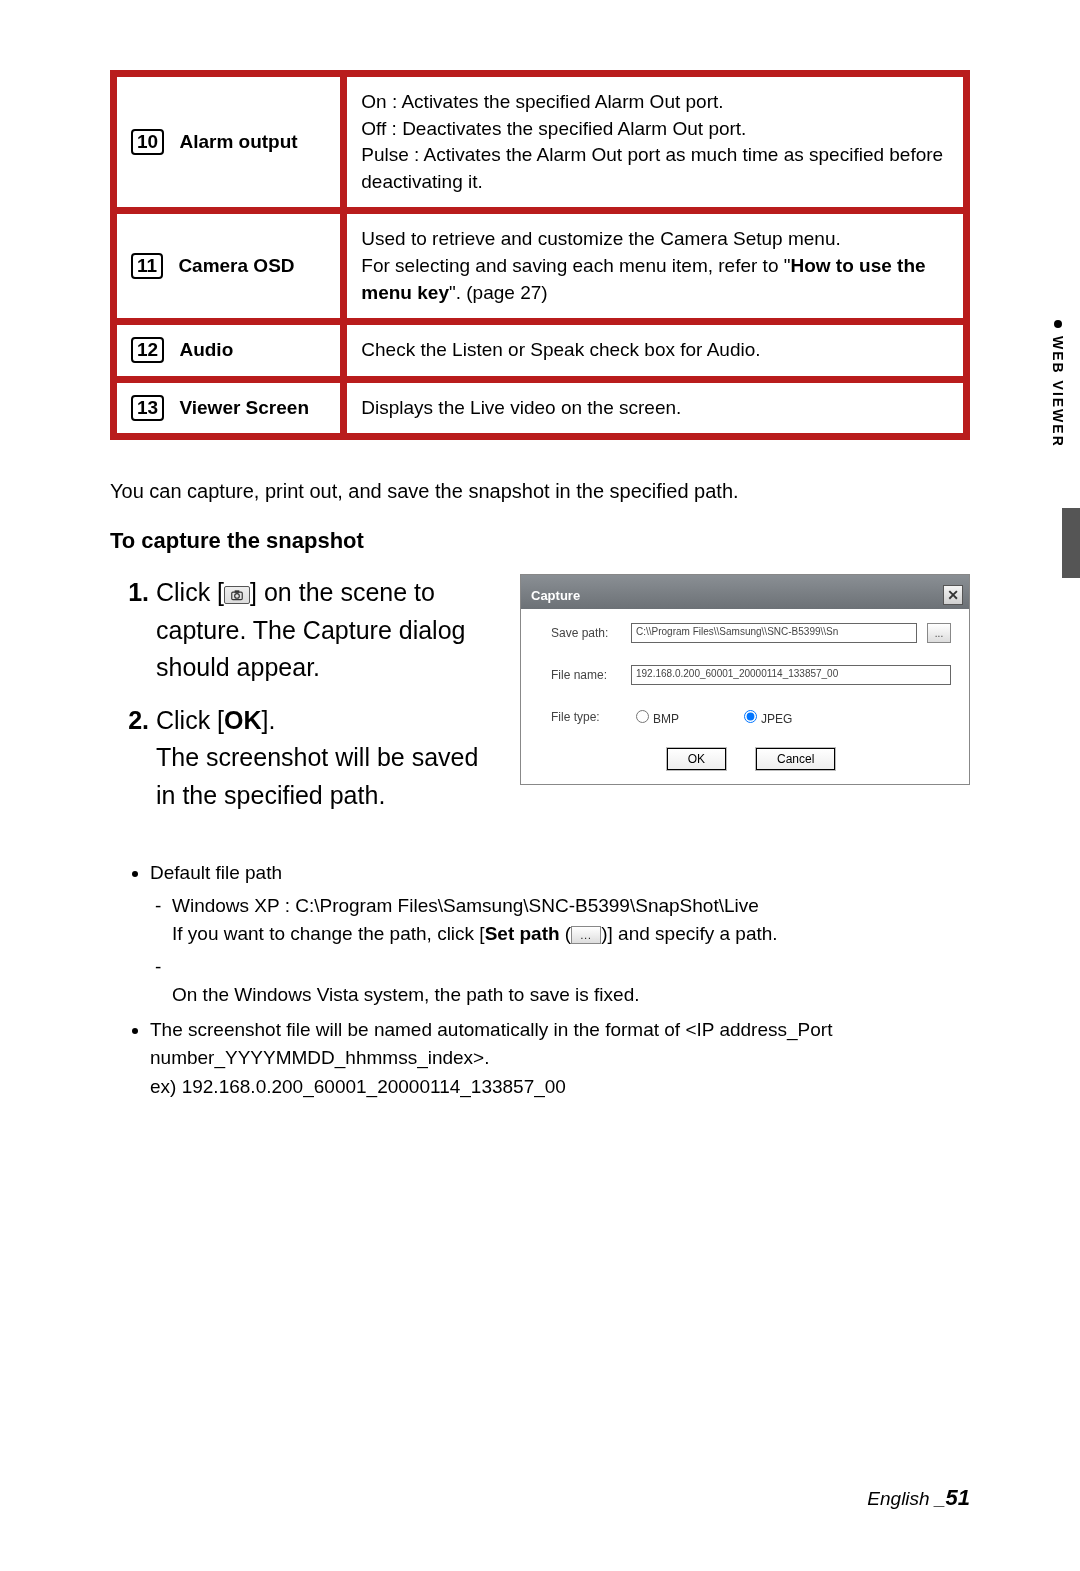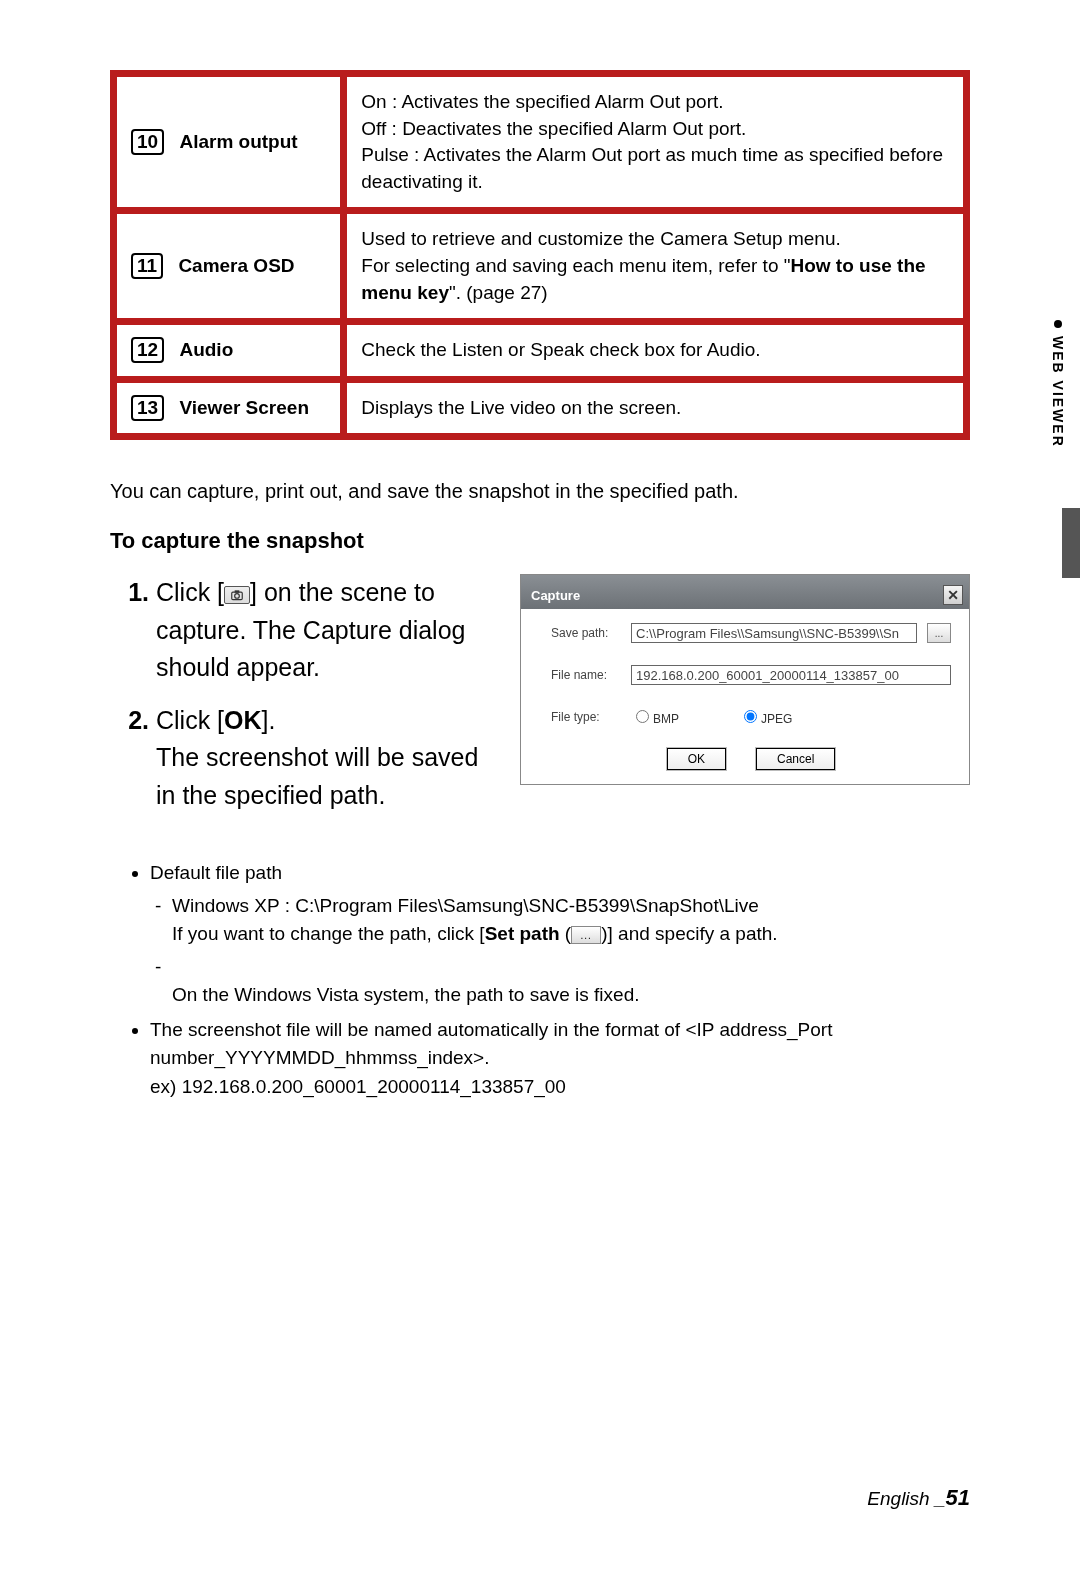--- a/index.html
+++ b/index.html
@@ -21,21 +21,21 @@
 .cam-icon { display: inline-flex; align-items: center; justify-content: center; width: 26px; height: 18px; border: 1px solid #555; border-radius: 2px; background: linear-gradient(#eee,#ddd); vertical-align: middle; position: relative; }
 .cam-icon svg { width: 14px; height: 14px; }
 .dots-btn { display: inline-flex; align-items: center; justify-content: center; width: 30px; height: 18px; border: 1px solid #888; background: linear-gradient(#fff,#ddd); vertical-align: middle; font-size: 10px; letter-spacing: 1px; }
 .bold { font-weight: 700; }
 .captwin { width: 450px; border: 1px solid #888; background: #fff; }
 .captwin .titlebar { display: flex; align-items: center; justify-content: space-between; padding: 10px 6px 4px 10px; background: linear-gradient(#8a8f94,#6c7176); color: #fff; font-size: 13px; font-weight: 700; }
 .closebox { width: 20px; height: 20px; border: 1px solid #555; background: linear-gradient(#f4f4f4,#d0d0d0); display: flex; align-items: center; justify-content: center; font-size: 14px; font-weight: 700; color: #333; }
 .captwin .body { padding: 14px 18px 14px 30px; }
 .frow { display: flex; align-items: center; gap: 10px; margin-bottom: 22px; font-size: 12px; color: #444; }
 .frow .flabel { width: 70px; }
-.finput { flex: 1; border: 1px solid #666; padding: 2px 4px; font-size: 13px; height: 20px; background: #fff; white-space: nowrap; overflow: hidden; }
+.finput { flex: 1; border: 1px solid #666; padding: 2px 4px; font-size: 10px; height: 20px; background: #fff; white-space: nowrap; overflow: hidden; }
 .fbtn-small { width: 24px; height: 20px; border: 1px solid #888; background: linear-gradient(#fff,#ddd); font-size: 10px; display: flex; align-items: center; justify-content: center; }
 .radios { display: flex; gap: 60px; align-items: center; font-size: 12px; color: #333; }
 .radios input { margin-right: 4px; }
 .btns { display: flex; justify-content: center; gap: 30px; margin-top: 10px; }
 .wbtn { border: 1px solid #000; background: linear-gradient(#fff,#eee); padding: 0 20px; font-size: 12px; height: 22px; display: flex; align-items: center; box-shadow: 0 0 0 1px #bbb; }
 .ul { margin: 0; padding: 0 0 0 40px; font-size: 19px; line-height: 1.5; list-style: disc; }
 .ul > li { margin-bottom: 6px; }
 .ul-inner { list-style: "-  "; margin: 4px 0 0 0; padding-left: 22px; }
 .ul-inner > li { margin-bottom: 4px; }
 .side { position: absolute; right: 14px; top: 320px; writing-mode: vertical-rl; text-orientation: mixed; font-size: 14px; font-weight: 700; letter-spacing: 2px; display: flex; align-items: center; gap: 8px; }

